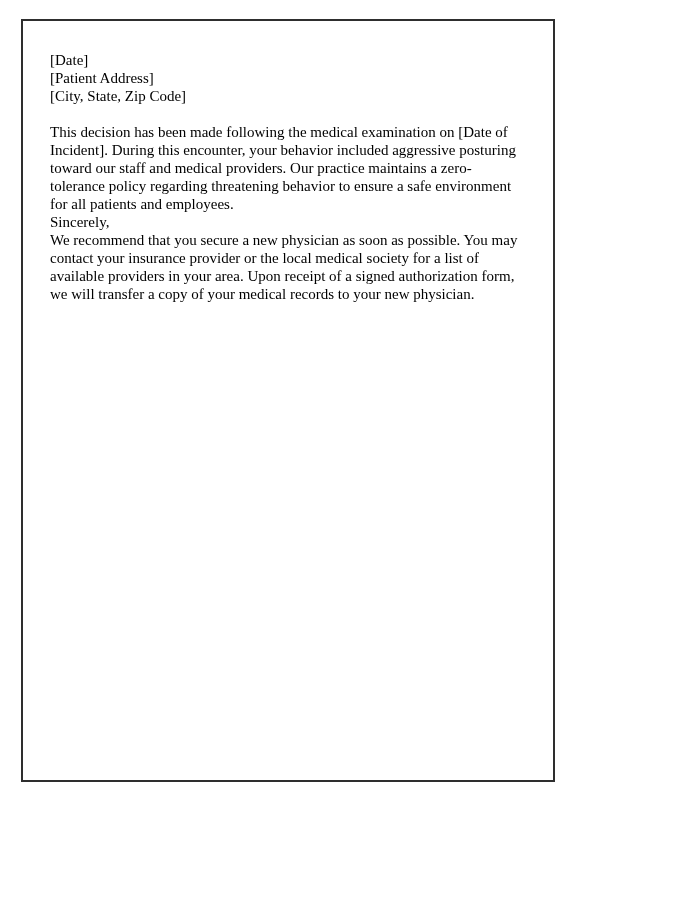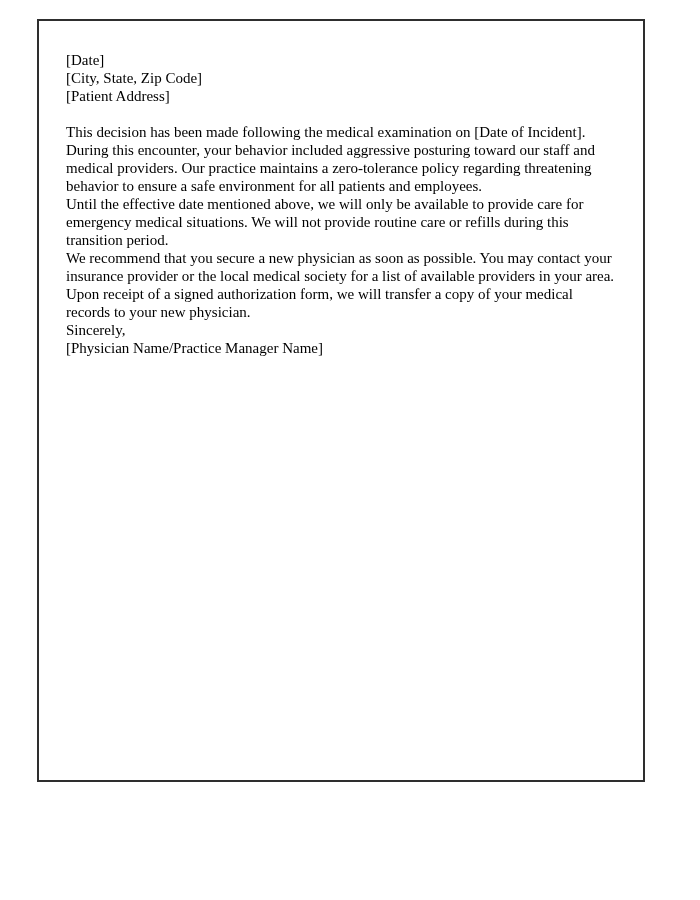--- a/index.html
+++ b/index.html
@@ -11,58 +11,55 @@
     width: 700px;
     height: 900px;
     position: relative;
     font-family: "Liberation Serif", "DejaVu Serif", serif;
     color: #000000;
   }
   .letter-page {
     position: absolute;
     left: 21px;
     top: 19px;
-    width: 608px;
+    width: 534px;
     height: 763px;
     box-sizing: border-box;
     border: 2px solid #2e2e2e;
     background: #ffffff;
     padding: 30px 28px 0 27px;
     overflow: hidden;
-    margin-left: 16px;
   }
   .letter-page p,
   .letter-page .line {
     margin: 0;
     font-size: 15px;
     line-height: 18px;
   }
   .block {
     margin: 0 0 18px 0;
   }
 </style>
 </head>
 <body>
 
 <div class="letter-page">
 
   <p class="block">[Date]</p>
 
   <div class="block">
+    <div class="line">[Patient Address]</div>
     <div class="line">[City, State, Zip Code]</div>
-    <div class="line">[Patient Address]</div>
   </div>
 
 
 
   <p class="block">This decision has been made following the medical examination on [Date of Incident]. During this encounter, your behavior included aggressive posturing toward our staff and medical providers. Our practice maintains a zero-tolerance policy regarding threatening behavior to ensure a safe environment for all patients and employees.</p>
 
-  <p class="block">Until the effective date mentioned above, we will only be available to provide care for emergency medical situations. We will not provide routine care or refills during this transition period.</p>
+
+  <p class="block">Sincerely,</p>
 
   <p class="block">We recommend that you secure a new physician as soon as possible. You may contact your insurance provider or the local medical society for a list of available providers in your area. Upon receipt of a signed authorization form, we will transfer a copy of your medical records to your new physician.</p>
 
-  <p class="block">Sincerely,</p>
-
   <div class="block">
-    <div class="line">[Physician Name/Practice Manager Name]</div>
   </div>
 
 </div>
 
 </body></html>

